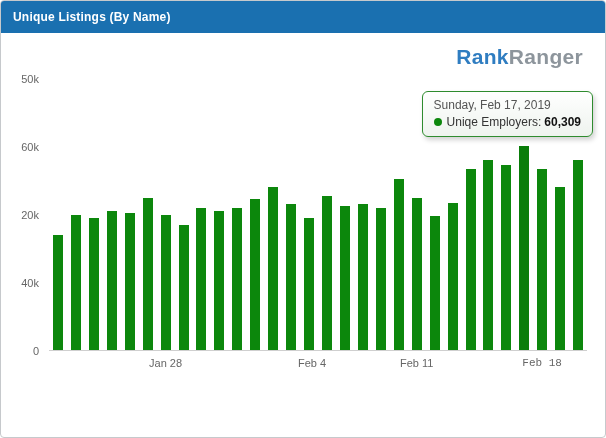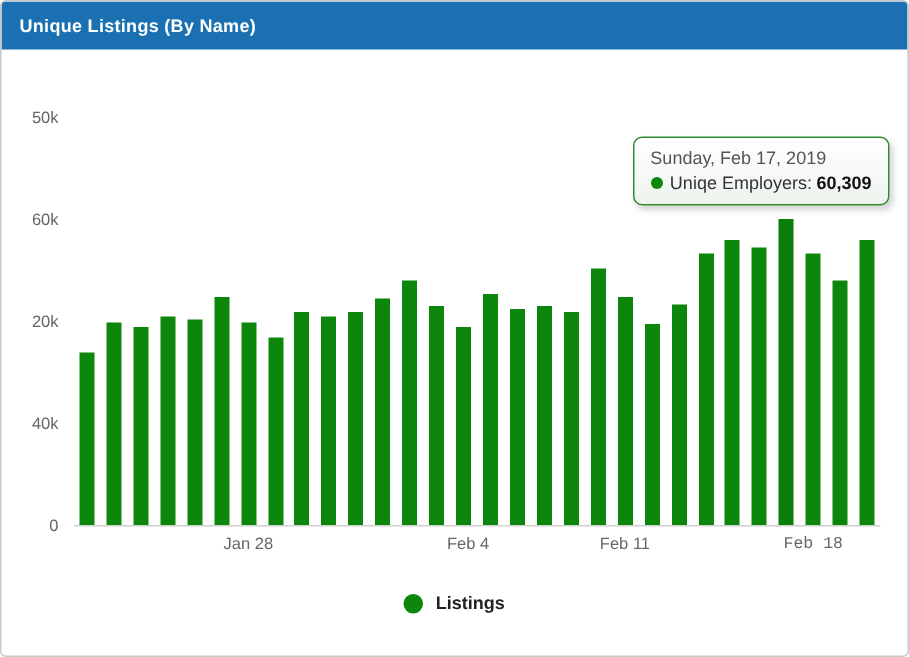--- a/index.html
+++ b/index.html
@@ -142,20 +142,23 @@
     color: #222;
   }
 </style>
 </head>
 <body>
 
 <div class="panel">
 
   <div class="panel-header">Unique Listings (By Name)</div>
 
+  <div class="logo">
+    <span class="rank">Rank</span><span class="ranger">Ranger</span>
+  </div>
 
   <div class="chart-area">
     <div class="y-axis">
         <span class="y-tick" style="bottom: 0%;">0</span>
         <span class="y-tick" style="bottom: 25%;">40k</span>
         <span class="y-tick" style="bottom: 50%;">20k</span>
         <span class="y-tick" style="bottom: 75%;">60k</span>
         <span class="y-tick" style="bottom: 100%;">50k</span>
       </div>
 
@@ -260,18 +263,14 @@
     </div>
 
     <div class="x-axis">
         <span class="x-tick" style="left: 21.6667%; text-align: right;">Jan 28</span>
         <span class="x-tick" style="left: 45%; margin-left: 21px;">Feb 4</span>
         <span class="x-tick" style="left: 68.3333%;">Feb 11</span>
         <span class="x-tick" style="left: 91.6667%; font-family: Liberation Mono, monospace;">Feb 18</span>
       </div>
   </div>
 
-  <div class="legend">
-    <span class="legend-dot"></span>
-    <span class="legend-label">Listings</span>
-  </div>
 
 </div>
 
 </body></html>

